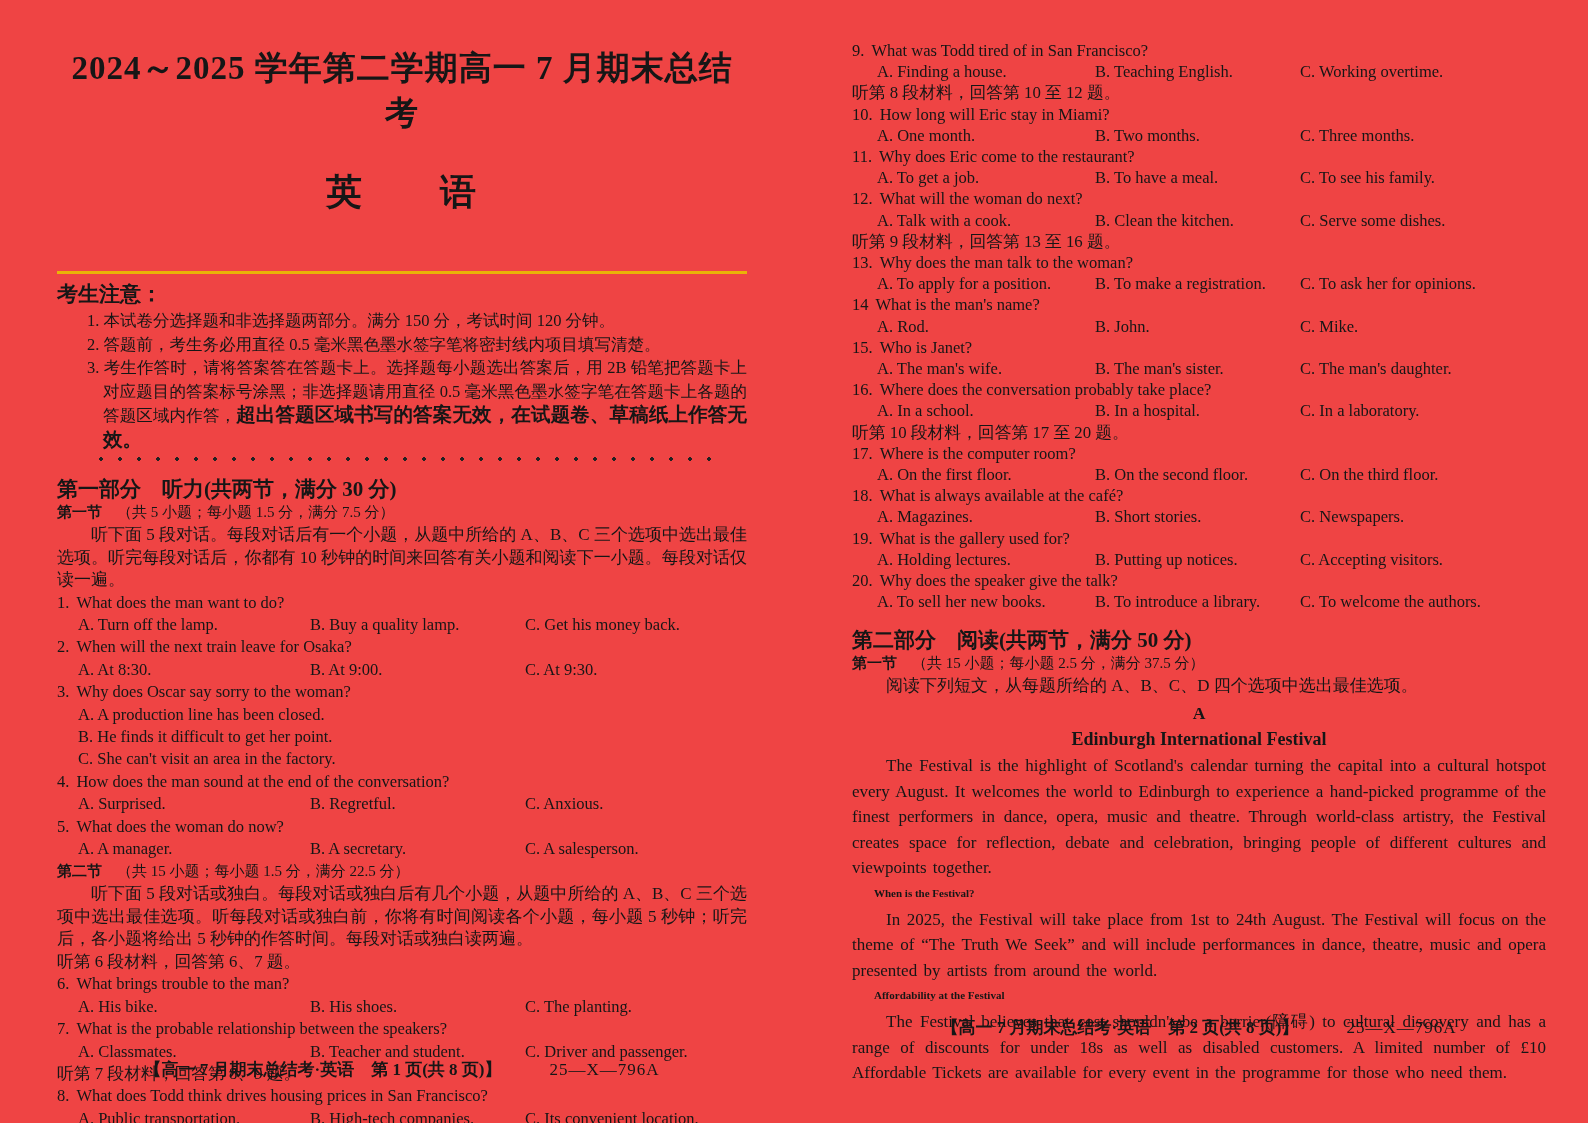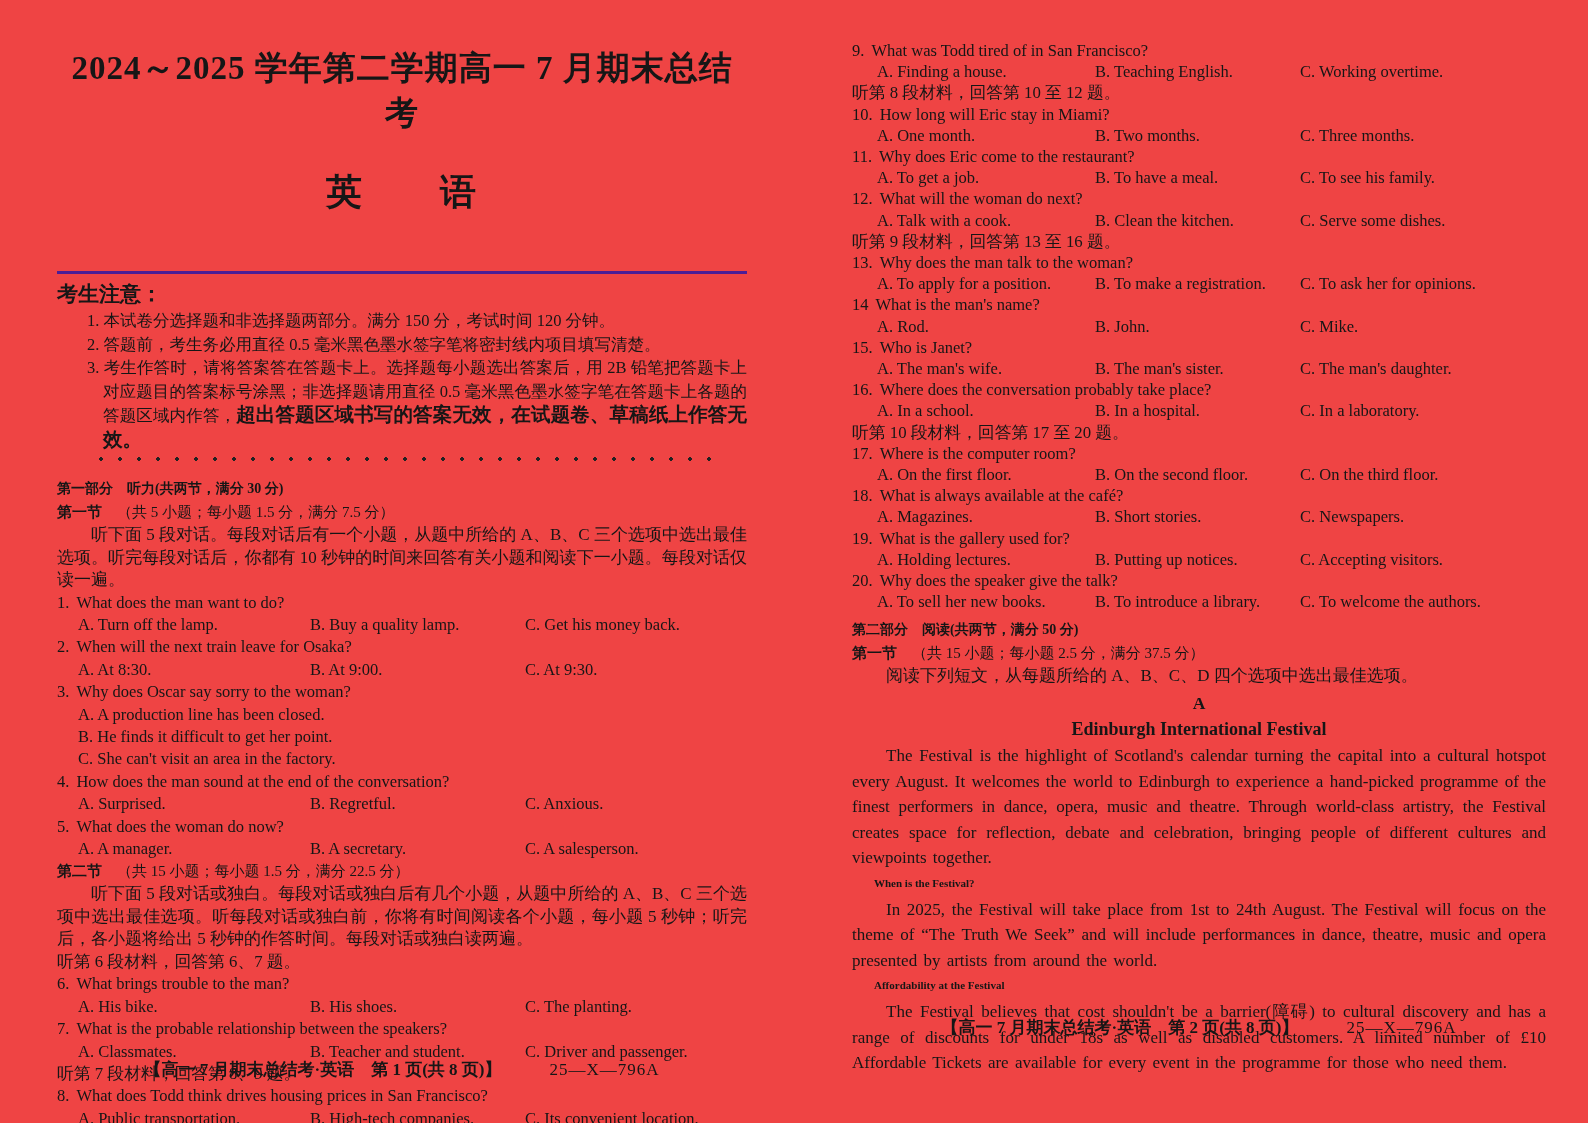--- a/index.html
+++ b/index.html
@@ -10,32 +10,32 @@
     overflow:hidden;
   }
   .col{position:absolute;}
   .col-left{left:57px;top:46px;width:690px;}
   .col-right{left:852px;top:40px;width:694px;}
 
   
   .exam-title{text-align:center;font-size:33px;font-weight:bold;letter-spacing:1px;}
   .exam-subject{text-align:center;font-size:36px;font-weight:bold;margin-top:32px;letter-spacing:2px;}
 
-  .notice{border-top:3px solid #4c1d95;margin-top:54px;padding-top:5px;}
+  .notice{border-top:3px solid #eab308;margin-top:54px;padding-top:5px;}
   .notice-heading{font-size:21px;font-weight:bold;line-height:30px;}
   .notice-item{font-size:16.5px;line-height:23.5px;padding-left:46px;text-indent:-16px;text-align:justify;}
   .notice-bold{font-weight:bold;font-size:19.5px;}
   .emph-dots{
     height:9px;margin:3px 0 0 40px;width:628px;
     background-image:radial-gradient(circle at 4px 4px,#222 1.7px,transparent 2px);
     background-size:19px 9px;background-repeat:repeat-x;
   }
 
   
-  .part-heading{font-size:14px;font-weight:bold;line-height:24px;margin-top:13px;}
+  .part-heading{font-size:21px;font-weight:bold;line-height:24px;margin-top:13px;}
   .sec-line{font-size:15px;line-height:23px;}
   .sec-label{font-weight:bold;}
   .intro{font-size:17px;line-height:22.5px;text-indent:2em;text-align:justify;}
   .material{font-size:16.8px;line-height:21.5px;}
 
   .col-left .q,.col-left .material{line-height:22.4px;}
   .col-right .q,.col-right .material{line-height:21.2px;}
   .q{font-size:16.5px;}
   .qline{white-space:nowrap;}
   .qnum{margin-right:7px;}
@@ -268,21 +268,21 @@
 
     <div class="q">
       <div class="qline"><span class="qnum">20.</span><span>Why does the speaker give the talk?</span></div>
       <div class="opts">
         <span>A. To sell her new books.</span>
         <span>B. To introduce a library.</span>
         <span>C. To welcome the authors.</span>
       </div>
     </div>
 
-    <div class="part-heading" style="margin-top:6px;">第二部分　阅读(共两节，满分 50 分)</div>
+    <div class="part-heading" style="margin-top:16px;">第二部分　阅读(共两节，满分 50 分)</div>
     <div class="sec-line"><span class="sec-label">第一节</span>　<span>（共 15 小题；每小题 2.5 分，满分 37.5 分）</span></div>
     <div class="intro">阅读下列短文，从每题所给的 A、B、C、D 四个选项中选出最佳选项。</div>
 
     <div class="passage-label">A</div>
     <div class="passage-title">Edinburgh International Festival</div>
     <div class="para">The Festival is the highlight of Scotland's calendar turning the capital into a cultural hotspot every August. It welcomes the world to Edinburgh to experience a hand-picked programme of the finest performers in dance, opera, music and theatre. Through world-class artistry, the Festival creates space for reflection, debate and celebration, bringing people of different cultures and viewpoints together.</div>
     <div class="subhead">When is the Festival?</div>
     <div class="para">In 2025, the Festival will take place from 1st to 24th August. The Festival will focus on the theme of “The Truth We Seek” and will include performances in dance, theatre, music and opera presented by artists from around the world.</div>
     <div class="subhead">Affordability at the Festival</div>
     <div class="para">The Festival believes that cost shouldn't be a barrier(障碍) to cultural discovery and has a range of discounts for under 18s as well as disabled customers. A limited number of £10 Affordable Tickets are available for every event in the programme for those who need them.</div>

